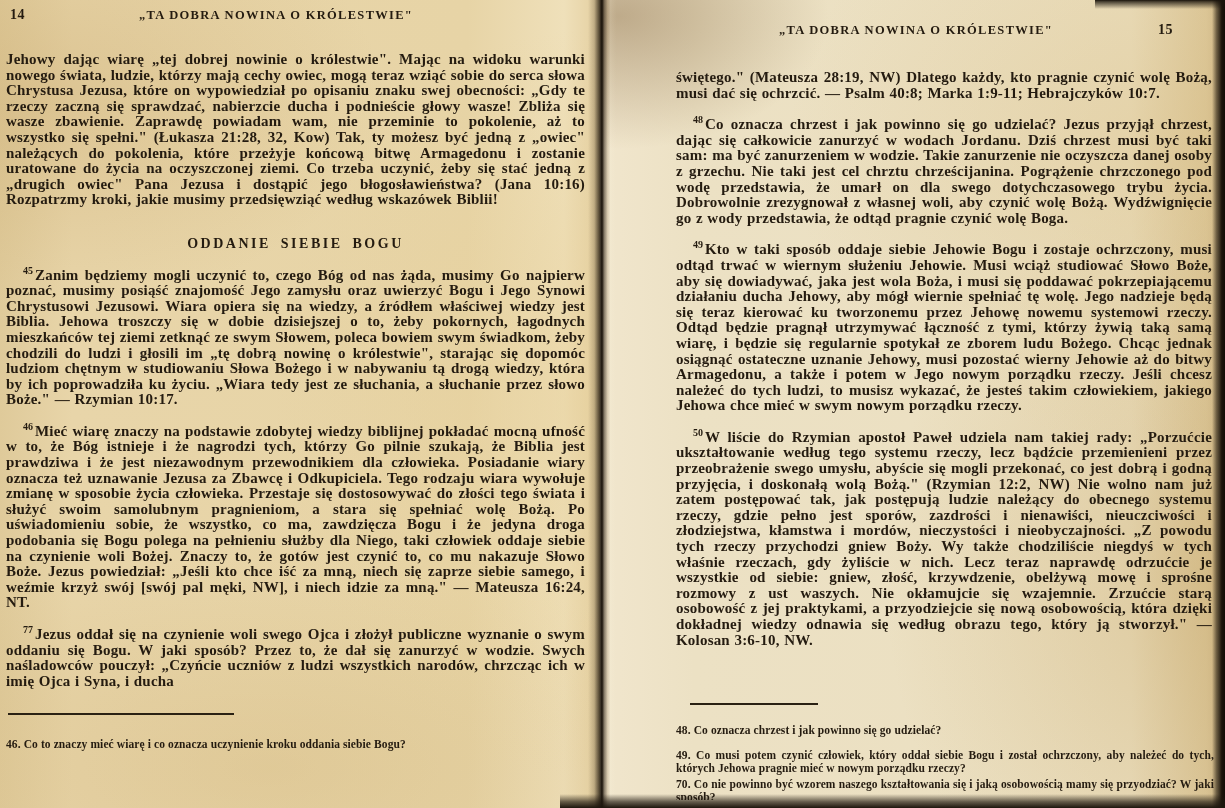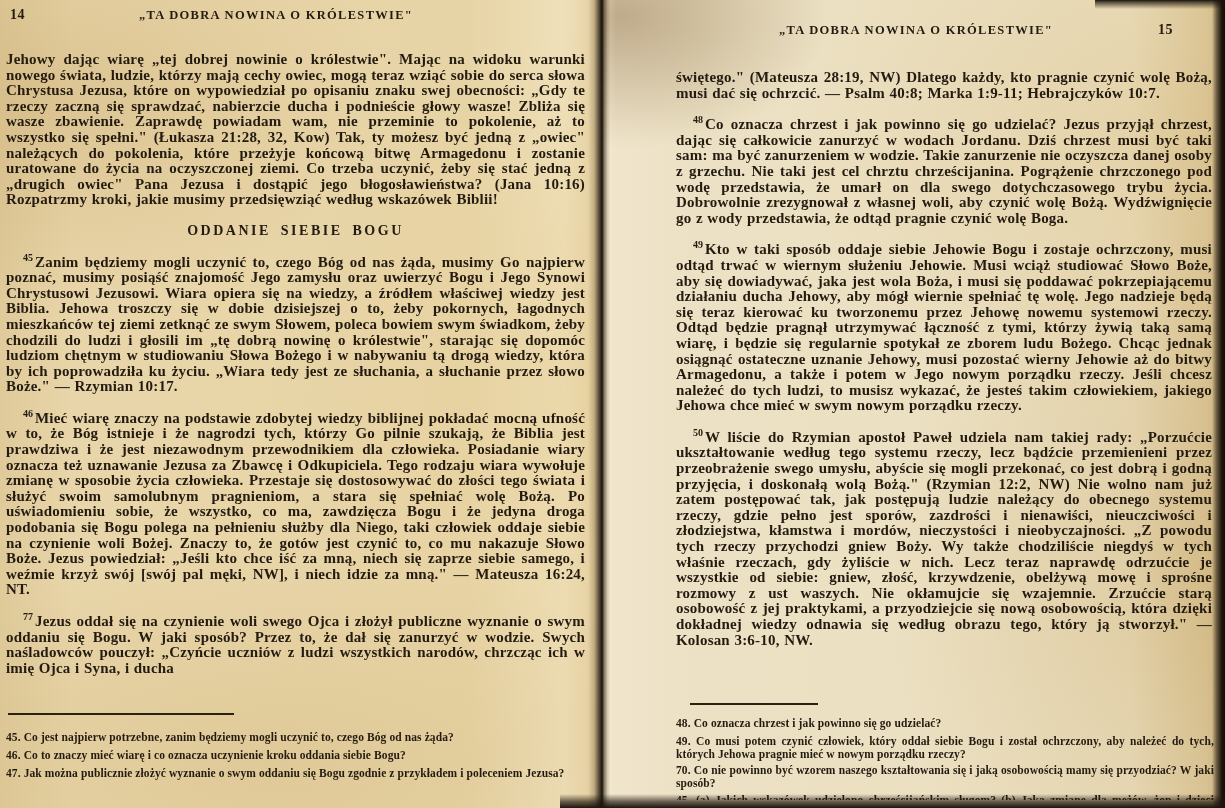--- a/index.html
+++ b/index.html
@@ -66,30 +66,30 @@
     position:absolute;text-align:justify;
     font-size:15px;line-height:15.6px;font-weight:bold;
     letter-spacing:.2px;word-spacing:.6px;overflow:hidden;
   }
   .col-left{left:6px;top:36px;width:579px;height:674px;}
   .col-right{left:76px;top:54px;width:536px;height:642px;}
   .para{margin:16px 0 5px 0;}
   .para.indent{text-indent:17px;}
   .para sup{font-size:10px;line-height:0;letter-spacing:0;margin-right:2px;}
   .section-heading{
-    margin:15px 0 10px 0;text-align:center;
+    margin:28px 0 10px 0;text-align:center;
     font-size:14px;font-weight:bold;letter-spacing:2.5px;word-spacing:4px;
   }
   .fn-rule{position:absolute;height:0;border-top:2px solid #2a2113;}
   .footnotes{
     position:absolute;text-align:justify;
     font-size:11.5px;line-height:13px;font-weight:bold;
     letter-spacing:.1px;overflow:hidden;
   }
-  .footnotes p{margin:5px 0 1px 0;}
+  .footnotes p{margin:12px 0 1px 0;}
   .fn-left{left:6px;top:726px;width:576px;height:76px;}
   .fn-right{left:76px;top:712px;width:538px;height:88px;}
 </style>
 </head>
 <body>
 
 <div class="spread">
 
   <div class="page page-left">
     <span class="pagenum" style="left:10px;top:7px;">14</span>
@@ -98,23 +98,21 @@
     <div class="column col-left">
       <p class="para"><span>Jehowy dając wiarę „tej dobrej nowinie o królestwie". Mając na widoku warunki nowego świata, ludzie, którzy mają cechy owiec, mogą teraz wziąć sobie do serca słowa Chrystusa Jezusa, które on wypowiedział po opisaniu znaku swej obecności: „Gdy te rzeczy zaczną się sprawdzać, nabierzcie ducha i podnieście głowy wasze! Zbliża się wasze zbawienie. Zaprawdę powiadam wam, nie przeminie to pokolenie, aż to wszystko się spełni." (Łukasza 21:28, 32, Kow) Tak, ty możesz być jedną z „owiec" należących do pokolenia, które przeżyje końcową bitwę Armagedonu i zostanie uratowane do życia na oczyszczonej ziemi. Co trzeba uczynić, żeby się stać jedną z „drugich owiec" Pana Jezusa i dostąpić jego błogosławieństwa? (Jana 10:16) Rozpatrzmy kroki, jakie musimy przedsięwziąć według wskazówek Biblii!</span></p>
       <h2 class="section-heading">ODDANIE SIEBIE BOGU</h2>
       <p class="para indent"><sup>45</sup><span>Zanim będziemy mogli uczynić to, czego Bóg od nas żąda, musimy Go najpierw poznać, musimy posiąść znajomość Jego zamysłu oraz uwierzyć Bogu i Jego Synowi Chrystusowi Jezusowi. Wiara opiera się na wiedzy, a źródłem właściwej wiedzy jest Biblia. Jehowa troszczy się w dobie dzisiejszej o to, żeby pokornych, łagodnych mieszkańców tej ziemi zetknąć ze swym Słowem, poleca bowiem swym świadkom, żeby chodzili do ludzi i głosili im „tę dobrą nowinę o królestwie", starając się dopomóc ludziom chętnym w studiowaniu Słowa Bożego i w nabywaniu tą drogą wiedzy, która by ich poprowadziła ku życiu. „Wiara tedy jest ze słuchania, a słuchanie przez słowo Boże." — Rzymian 10:17.</span></p>
       <p class="para indent"><sup>46</sup><span>Mieć wiarę znaczy na podstawie zdobytej wiedzy biblijnej pokładać mocną ufność w to, że Bóg istnieje i że nagrodzi tych, którzy Go pilnie szukają, że Biblia jest prawdziwa i że jest niezawodnym przewodnikiem dla człowieka. Posiadanie wiary oznacza też uznawanie Jezusa za Zbawcę i Odkupiciela. Tego rodzaju wiara wywołuje zmianę w sposobie życia człowieka. Przestaje się dostosowywać do złości tego świata i służyć swoim samolubnym pragnieniom, a stara się spełniać wolę Bożą. Po uświadomieniu sobie, że wszystko, co ma, zawdzięcza Bogu i że jedyna droga podobania się Bogu polega na pełnieniu służby dla Niego, taki człowiek oddaje siebie na czynienie woli Bożej. Znaczy to, że gotów jest czynić to, co mu nakazuje Słowo Boże. Jezus powiedział: „Jeśli kto chce iść za mną, niech się zaprze siebie samego, i weźmie krzyż swój [swój pal męki, NW], i niech idzie za mną." — Mateusza 16:24, NT.</span></p>
       <p class="para indent"><sup>77</sup><span>Jezus oddał się na czynienie woli swego Ojca i złożył publiczne wyznanie o swym oddaniu się Bogu. W jaki sposób? Przez to, że dał się zanurzyć w wodzie. Swych naśladowców pouczył: „Czyńcie uczniów z ludzi wszystkich narodów, chrzcząc ich w imię Ojca i Syna, i ducha</span></p>
     </div>
 
     <div class="fn-rule" style="left:8px;top:713px;width:226px;"></div>
     <div class="footnotes fn-left">
-      <p><span>45.</span> <span>Co jest najpierw potrzebne, zanim będziemy mogli uczynić to, czego Bóg od nas żąda?</span></p>
       <p><span>46.</span> <span>Co to znaczy mieć wiarę i co oznacza uczynienie kroku oddania siebie Bogu?</span></p>
-      <p><span>47.</span> <span>Jak można publicznie złożyć wyznanie o swym oddaniu się Bogu zgodnie z przykładem i poleceniem Jezusa?</span></p>
     </div>
   </div>
 
   <div class="page page-right">
     <div class="running-head" style="left:76px;top:23px;width:480px;">„TA DOBRA NOWINA O KRÓLESTWIE"</div>
     <span class="pagenum" style="right:52px;top:22px;">15</span>
 
     <div class="column col-right">
       <p class="para"><span>świętego." (Mateusza 28:19, NW) Dlatego każdy, kto pragnie czynić wolę Bożą, musi dać się ochrzcić. — Psalm 40:8; Marka 1:9-11; Hebrajczyków 10:7.</span></p>
       <p class="para indent"><sup>48</sup><span>Co oznacza chrzest i jak powinno się go udzielać? Jezus przyjął chrzest, dając się całkowicie zanurzyć w wodach Jordanu. Dziś chrzest musi być taki sam: ma być zanurzeniem w wodzie. Takie zanurzenie nie oczyszcza danej osoby z grzechu. Nie taki jest cel chrztu chrześcijanina. Pogrążenie chrzczonego pod wodę przedstawia, że umarł on dla swego dotychczasowego trybu życia. Dobrowolnie zrezygnował z własnej woli, aby czynić wolę Bożą. Wydźwignięcie go z wody przedstawia, że odtąd pragnie czynić wolę Boga.</span></p>

